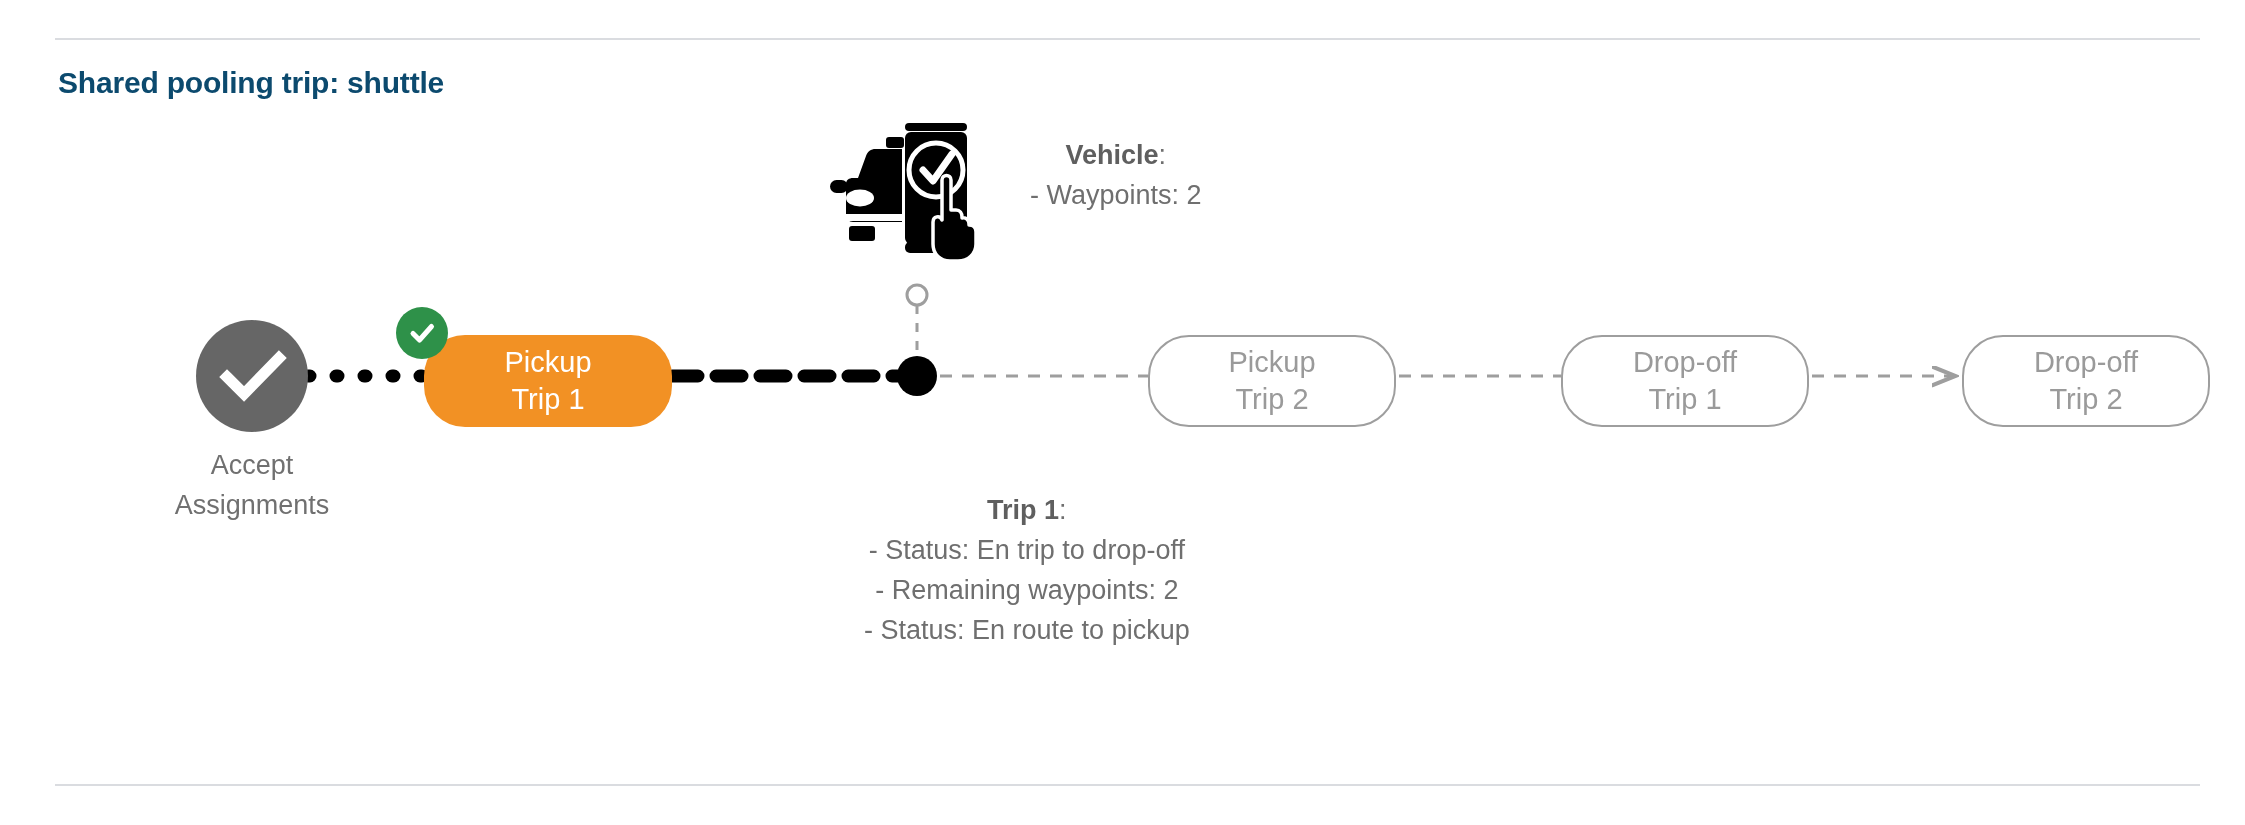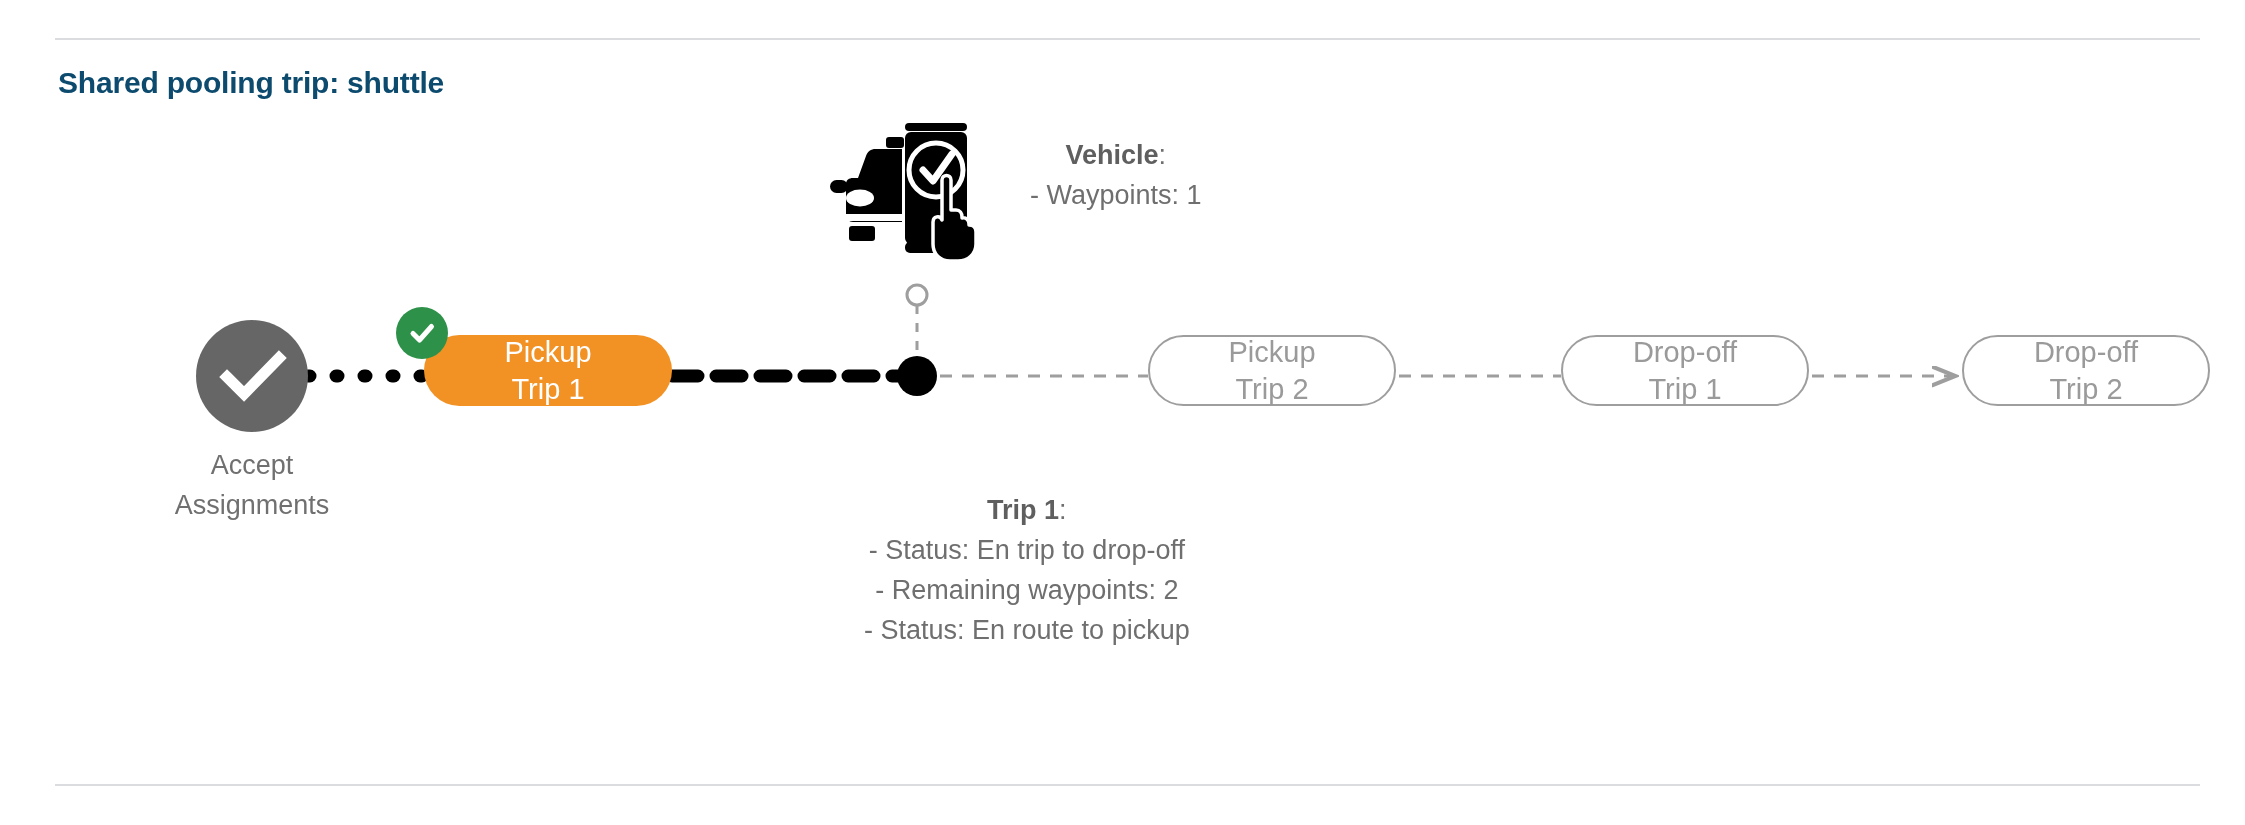--- a/index.html
+++ b/index.html
@@ -77,21 +77,21 @@
     font-size: 27px;
     line-height: 40px;
     color: #707070;
     white-space: pre-line;
   }
 
   
   .pill {
     position: absolute;
     width: 248px;
-    height: 71px;
+    height: 92px;
     border-radius: 41px;
     box-sizing: border-box;
     display: flex;
     flex-direction: column;
     align-items: center;
     justify-content: center;
   }
   .pill .pill-line {
     font-size: 29px;
     line-height: 37px;
@@ -238,21 +238,21 @@
                  C153 107 156 110 156 114 L156 126
                  C156 136 148 143 138 143 L130 143
                  C120 143 113 136 113 126 L113 104
                  C113 98 120 97 122 102 Z"></path>
       </g>
     </svg>
   </div>
 
   <div class="info-block" id="vehicle-info">
     <span class="row"><span class="hdr">Vehicle</span><span>:</span></span>
-    <span class="row">- Waypoints: 1</span>
+    <span class="row">- Waypoints: 2</span>
   </div>
 
   <div class="info-block" id="trip-info">
     <span class="row"><span class="hdr">Trip 1</span><span>:</span></span>
     <span class="row">- Status:  En trip to drop-off</span>
     <span class="row">- Remaining waypoints: 2</span>
     <span class="row">- Status:  En route to pickup</span>
   </div>
 
 </div>

